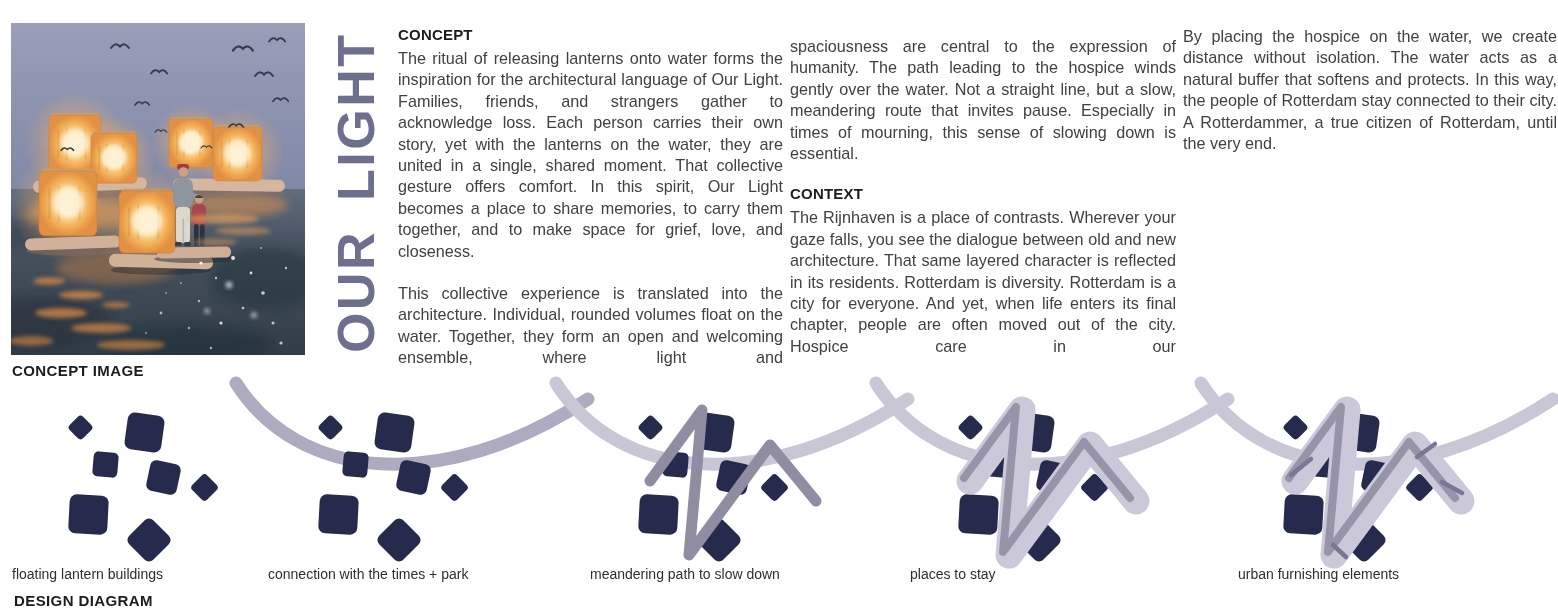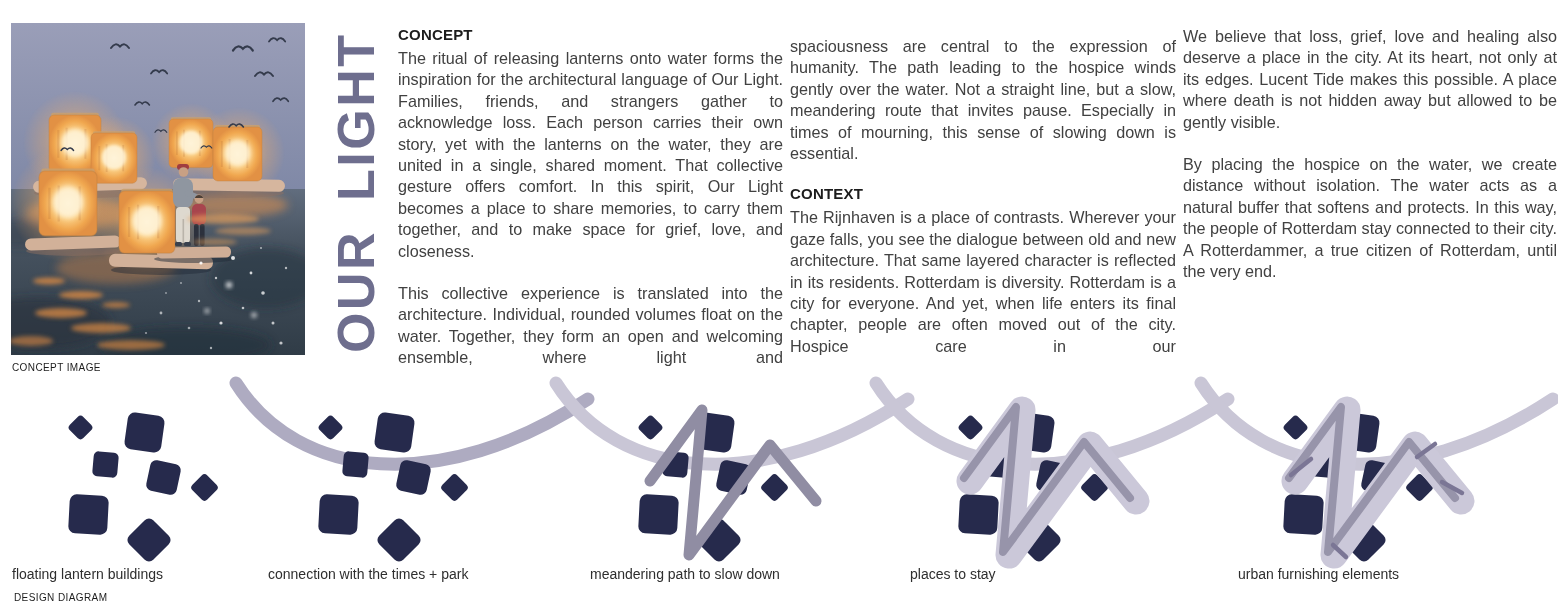--- a/index.html
+++ b/index.html
@@ -1,19 +1,19 @@
 <!DOCTYPE html>
 <html style="--navy: #262a4c; --arc: #aeabc1; --arc-light: #c9c6d6; --path: #908da3; --band: #cbc8d9; --band-shadow: #9794aa; --bar: #7b7695; --title: #6e6e8e; --text: #414141; --heading: #1c1c1c; --label: #2e2e2e;"><head>
 <meta charset="utf-8">
 <style>
   html,body{margin:0;padding:0;background:#fff;}
   .board{position:relative;width:1558px;height:610px;background:#fff;overflow:hidden;
          font-family:"Liberation Sans",sans-serif;}
   .cimg{position:absolute;left:11px;top:23px;}
-  .cap{position:absolute;font-size:10px;font-weight:400;letter-spacing:.4px;color:var(--heading);}
+  .cap{position:absolute;font-size:15px;font-weight:700;letter-spacing:.4px;color:var(--heading);}
   #cap-image{left:12px;top:362px;}
   #cap-diagram{left:14px;top:592px;}
   .vtitle{position:absolute;left:318px;top:23px;width:330px;height:76px;line-height:76px;
           transform-origin:0 0;transform:rotate(-90deg) translateX(-330px);
           font-size:52px;font-weight:700;letter-spacing:2.5px;word-spacing:12px;
           color:var(--title);white-space:nowrap;}
   .col{position:absolute;top:26px;width:385px;text-align:justify;font-size:16.2px;
        line-height:21.4px;color:var(--text);}
   #col1{left:398px;} #col2{left:790px;width:386px;} #col3{left:1183px;width:374px;}
   .col h3{font-size:15px;line-height:18px;margin:0 0 4px;font-weight:700;color:var(--heading);
@@ -192,21 +192,20 @@
     <p class="cont">This collective experience is translated into the architecture. Individual, rounded volumes float on the water. Together, they form an open and welcoming ensemble, where light and</p>
   </div>
 
   <div class="col" id="col2">
     <p class="offset">spaciousness are central to the expression of humanity. The path leading to the hospice winds gently over the water. Not a straight line, but a slow, meandering route that invites pause. Especially in times of mourning, this sense of slowing down is essential.</p>
     <h3 class="mid">CONTEXT</h3>
     <p class="cont">The Rijnhaven is a place of contrasts. Wherever your gaze falls, you see the dialogue between old and new architecture. That same layered character is reflected in its residents. Rotterdam is diversity. Rotterdam is a city for everyone. And yet, when life enters its final chapter, people are often moved out of the city. Hospice care in our</p>
   </div>
 
   <div class="col" id="col3">
-    <p>We believe that loss, grief, love and healing also deserve a place in the city. At its heart, not only at its edges. Lucent Tide makes this possible. A place where death is not hidden away but allowed to be gently visible.</p>
     <p>By placing the hospice on the water, we create distance without isolation. The water acts as a natural buffer that softens and protects. In this way, the people of Rotterdam stay connected to their city. A Rotterdammer, a true citizen of Rotterdam, until the very end.</p>
   </div>
 
   <svg class="defs-holder" aria-hidden="true">
     <defs>
       <g id="g-squares" style="fill:var(--navy)">
         <rect x="71" y="35" width="19" height="19" rx="4" transform="rotate(45 80.5 44.5)"></rect>
         <rect x="126" y="31" width="37" height="37" rx="7" transform="rotate(8 144.5 49.5)"></rect>
         <rect x="93" y="69" width="25" height="25" rx="5" transform="rotate(5 105.5 81.5)"></rect>
         <rect x="148" y="79" width="31" height="31" rx="6" transform="rotate(12 163.5 94.5)"></rect>

